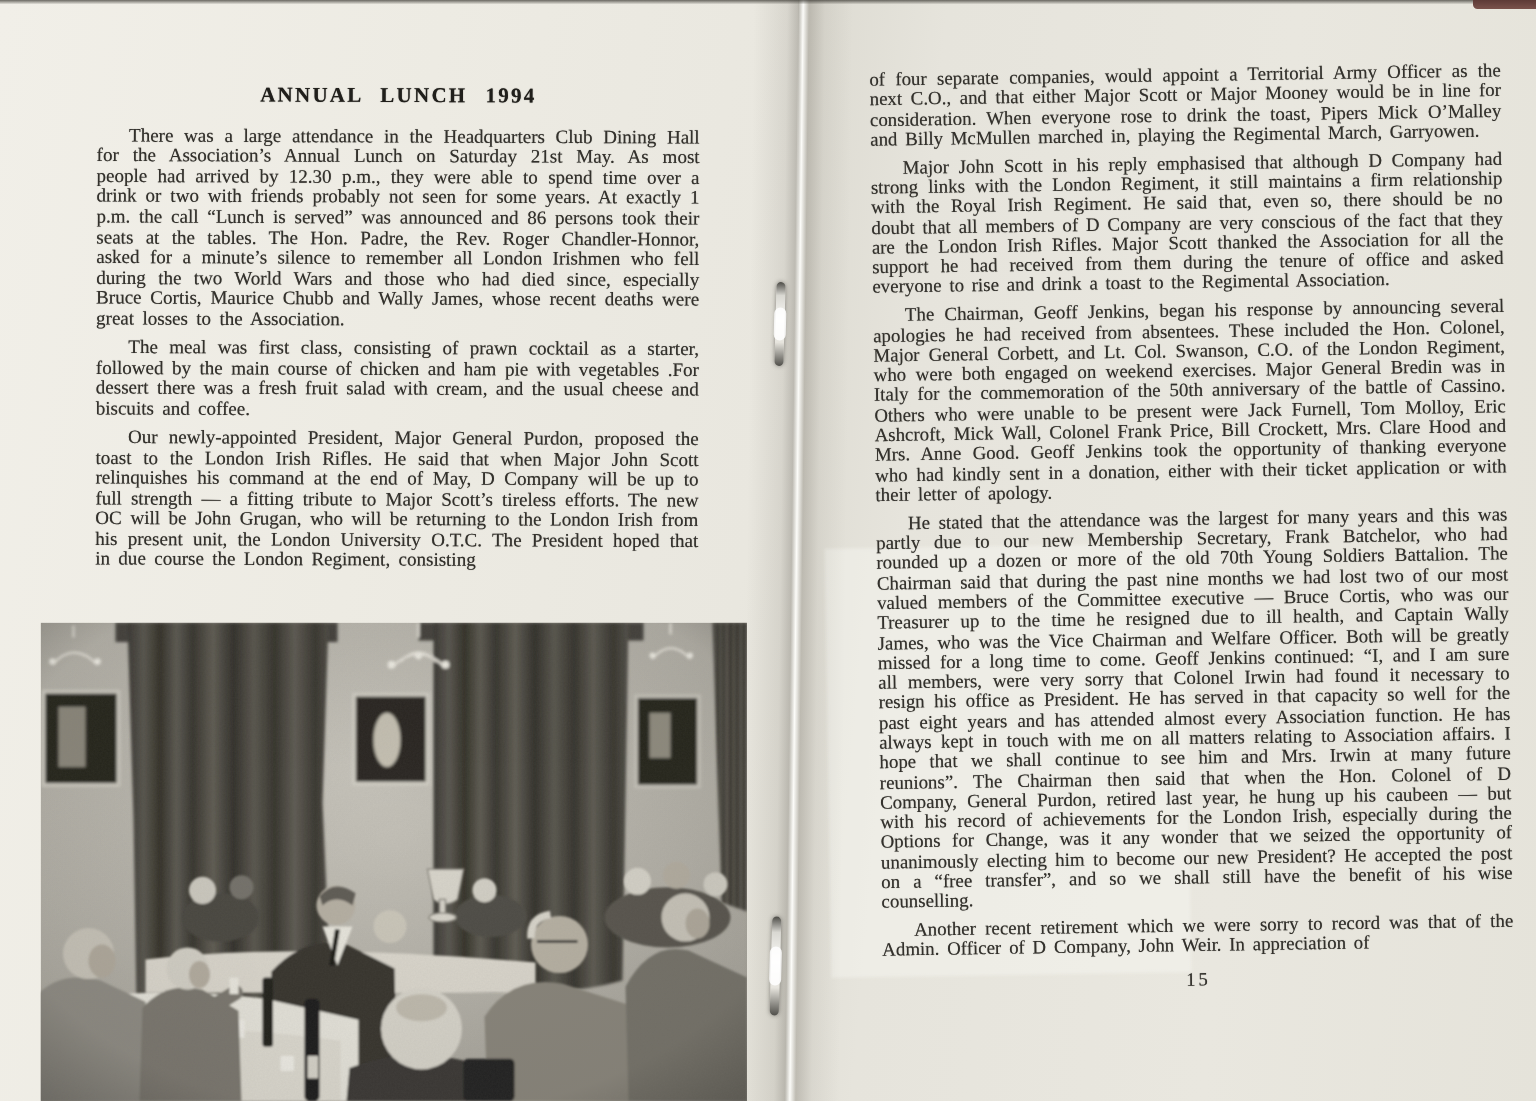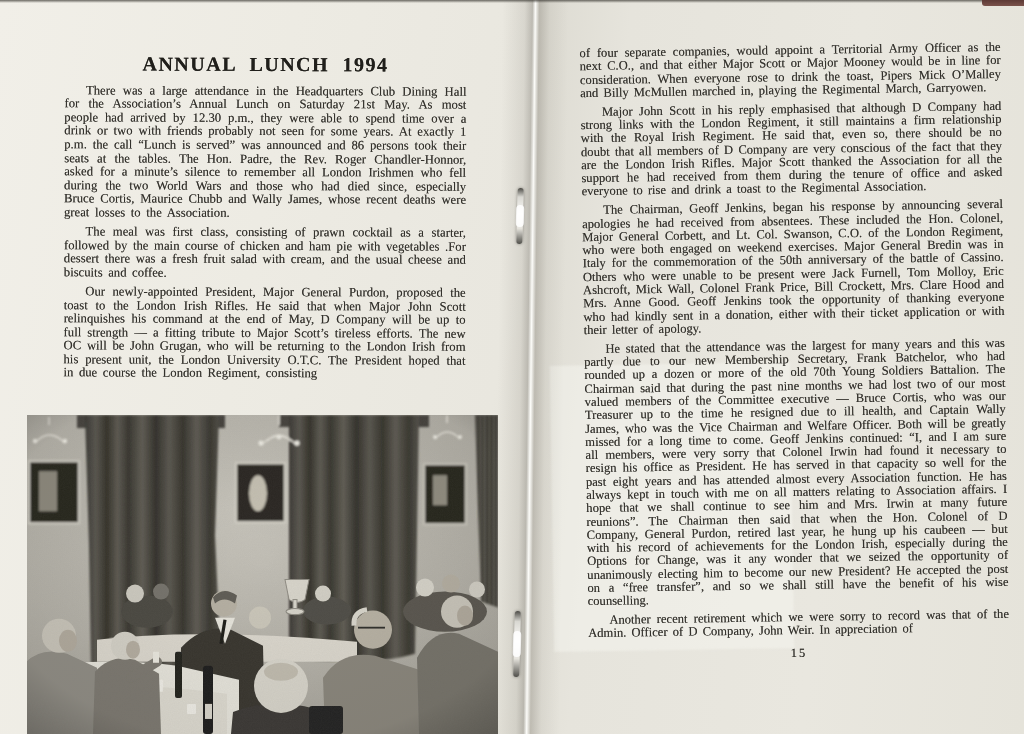--- a/index.html
+++ b/index.html
@@ -37,21 +37,21 @@
   .staple-top{left:517px;top:188px;height:56px;}
   .staple-bottom{left:514px;top:611px;height:66px;}
 
   
   .text-col{position:absolute;color:#33312c;text-align:justify;
     text-shadow:0 0 .5px rgba(51,49,44,.65);}
   .left-col{left:64px;top:58px;width:402px;font-size:12.7px;line-height:13.6px;
     word-spacing:2.4px;transform:rotate(0.2deg);}
   .right-col{left:584px;top:44px;width:421px;font-size:12.6px;line-height:13.3px;
     word-spacing:2px;transform:rotate(-0.85deg);transform-origin:50% 50%;}
-  h1.title{margin:0 0 13px 0;text-align:center;font-size:20px;font-weight:bold;
+  h1.title{margin:0 0 13px 0;text-align:center;font-size:14px;font-weight:bold;
     letter-spacing:1.5px;word-spacing:7px;color:#201f1b;text-shadow:0 0 .6px rgba(32,31,27,.8);}
   .text-col p{margin:0 0 5.5px 0;text-indent:1.7em;}
   .text-col p.cont{text-indent:0;}
   .pagenum{margin-top:9px;text-align:center;text-indent:0;letter-spacing:2px;font-size:12.5px;}
 
   
   .photo{position:absolute;left:27px;top:415px;width:471px;height:319px;overflow:hidden;
     box-shadow:0 0 0 1px rgba(90,87,80,.25) inset;}
   .photo svg{display:block;width:100%;height:100%;}
 </style>

